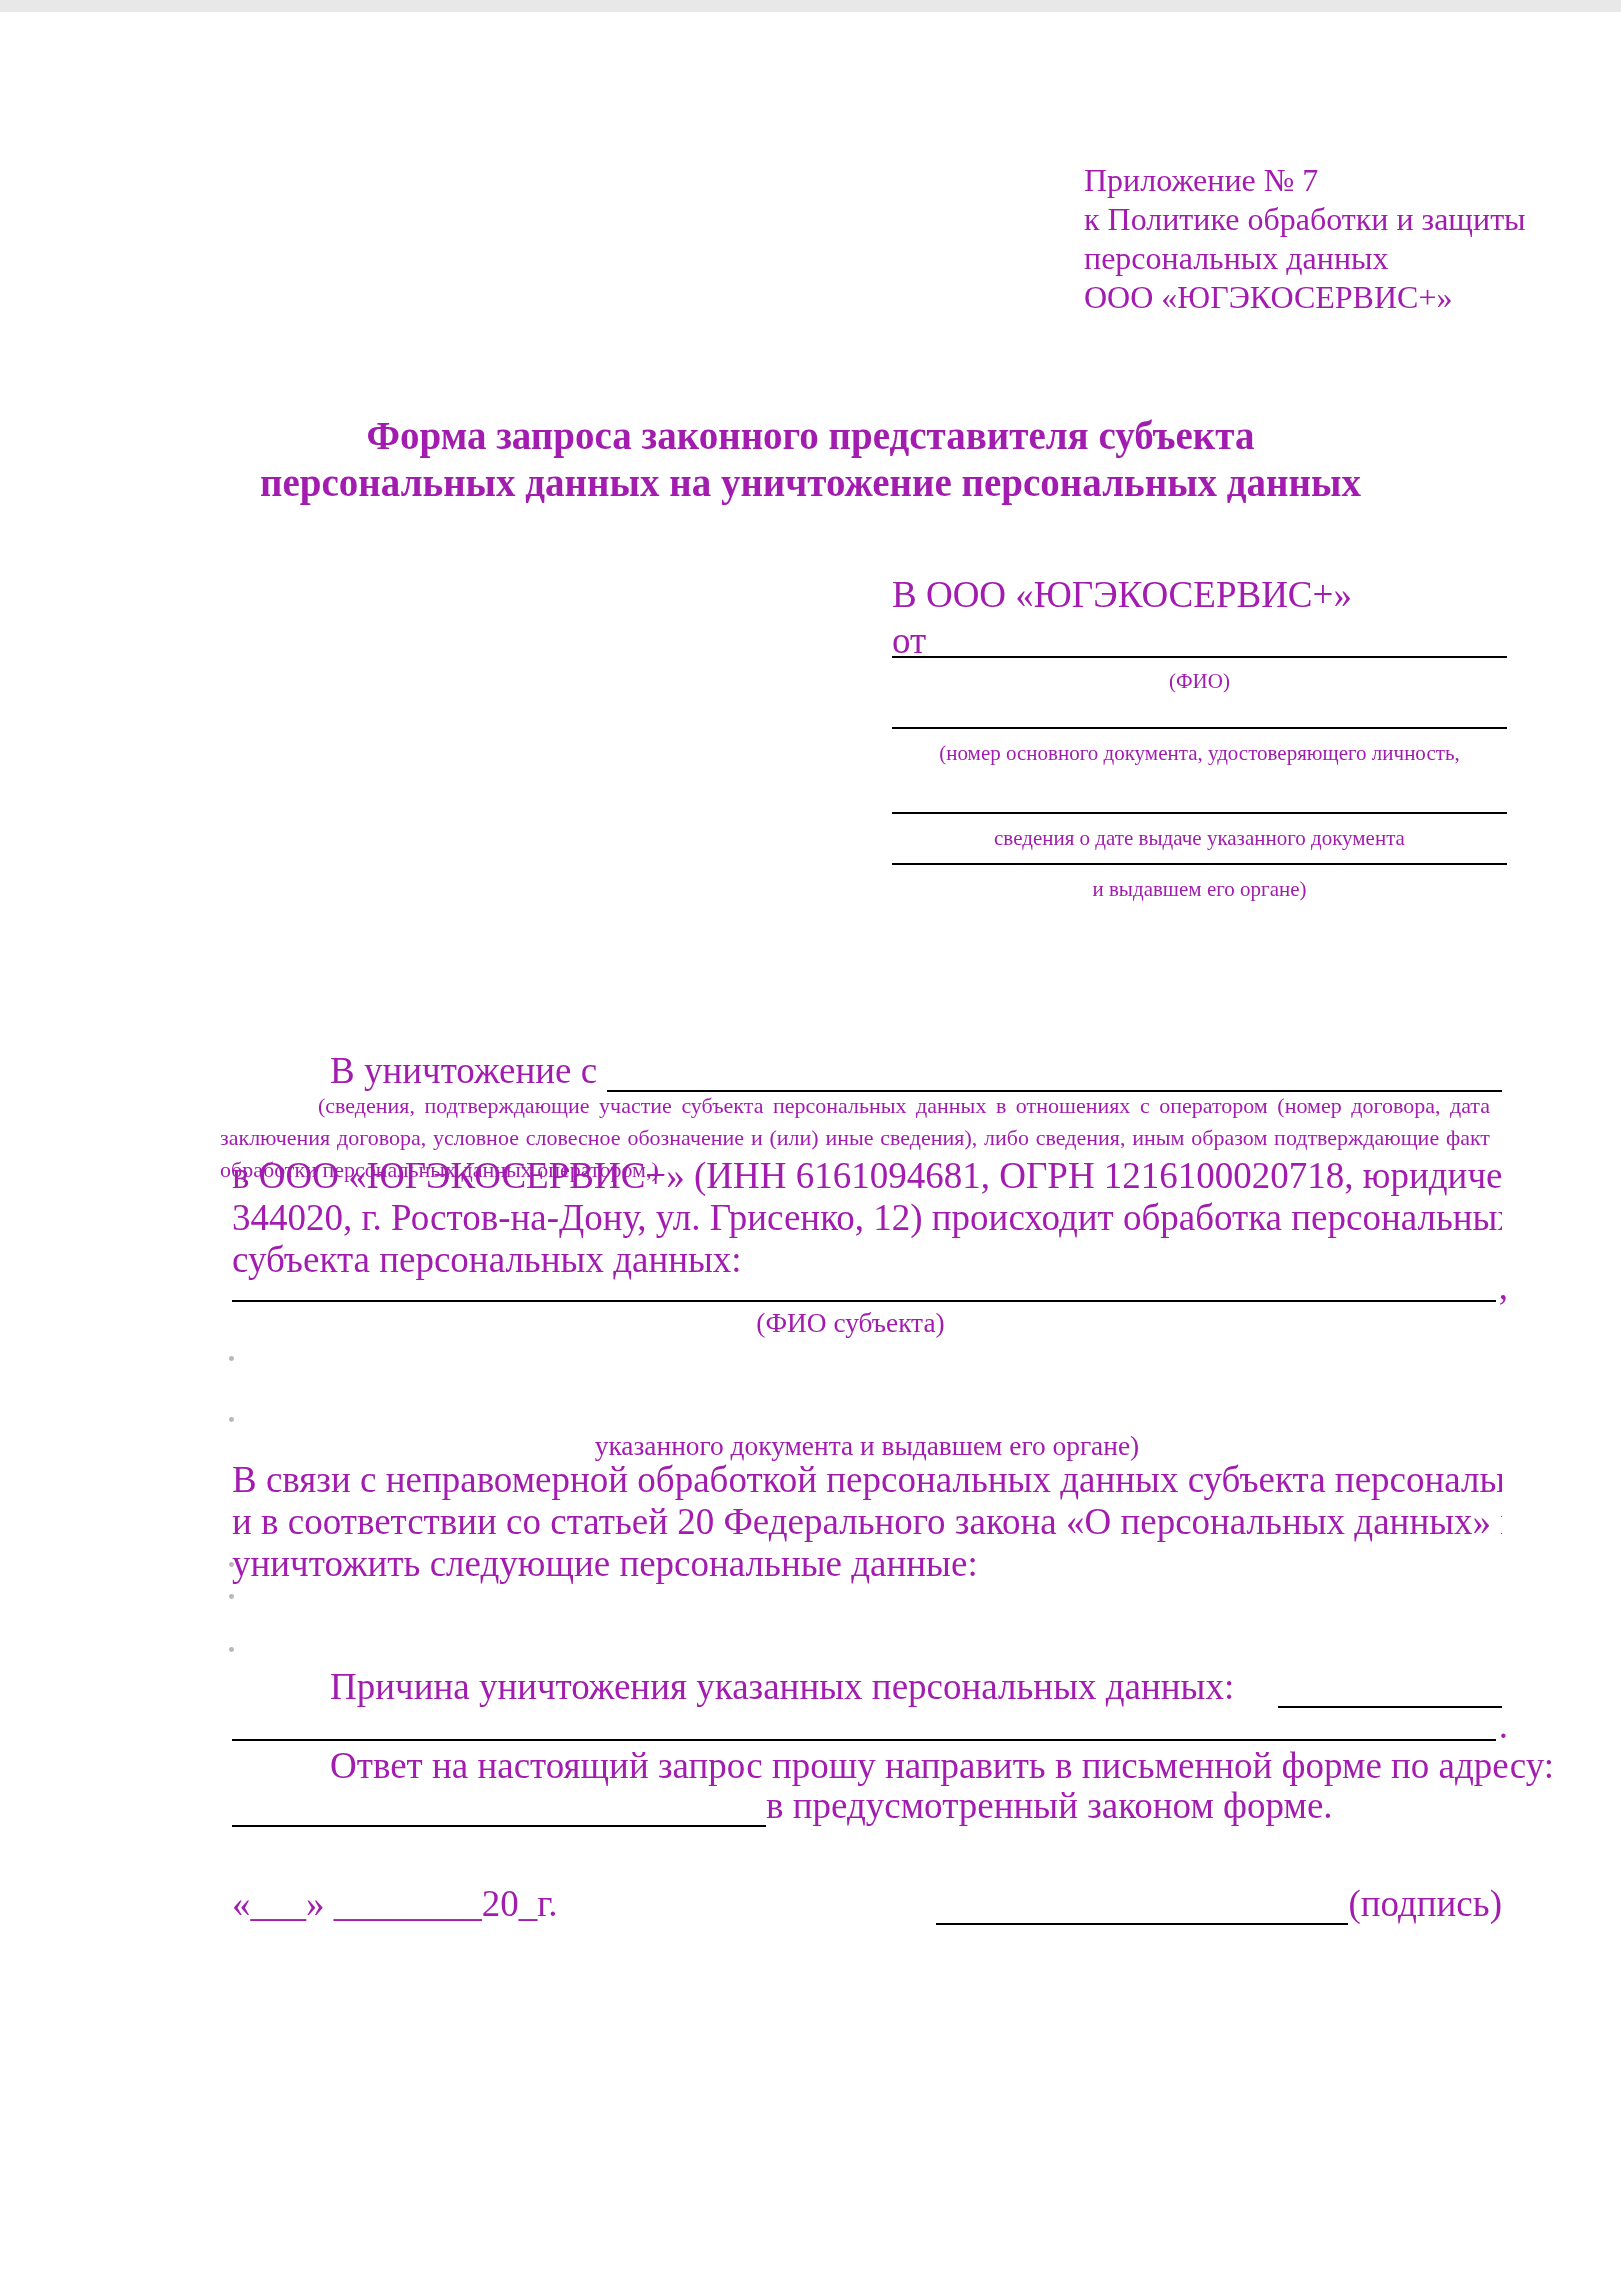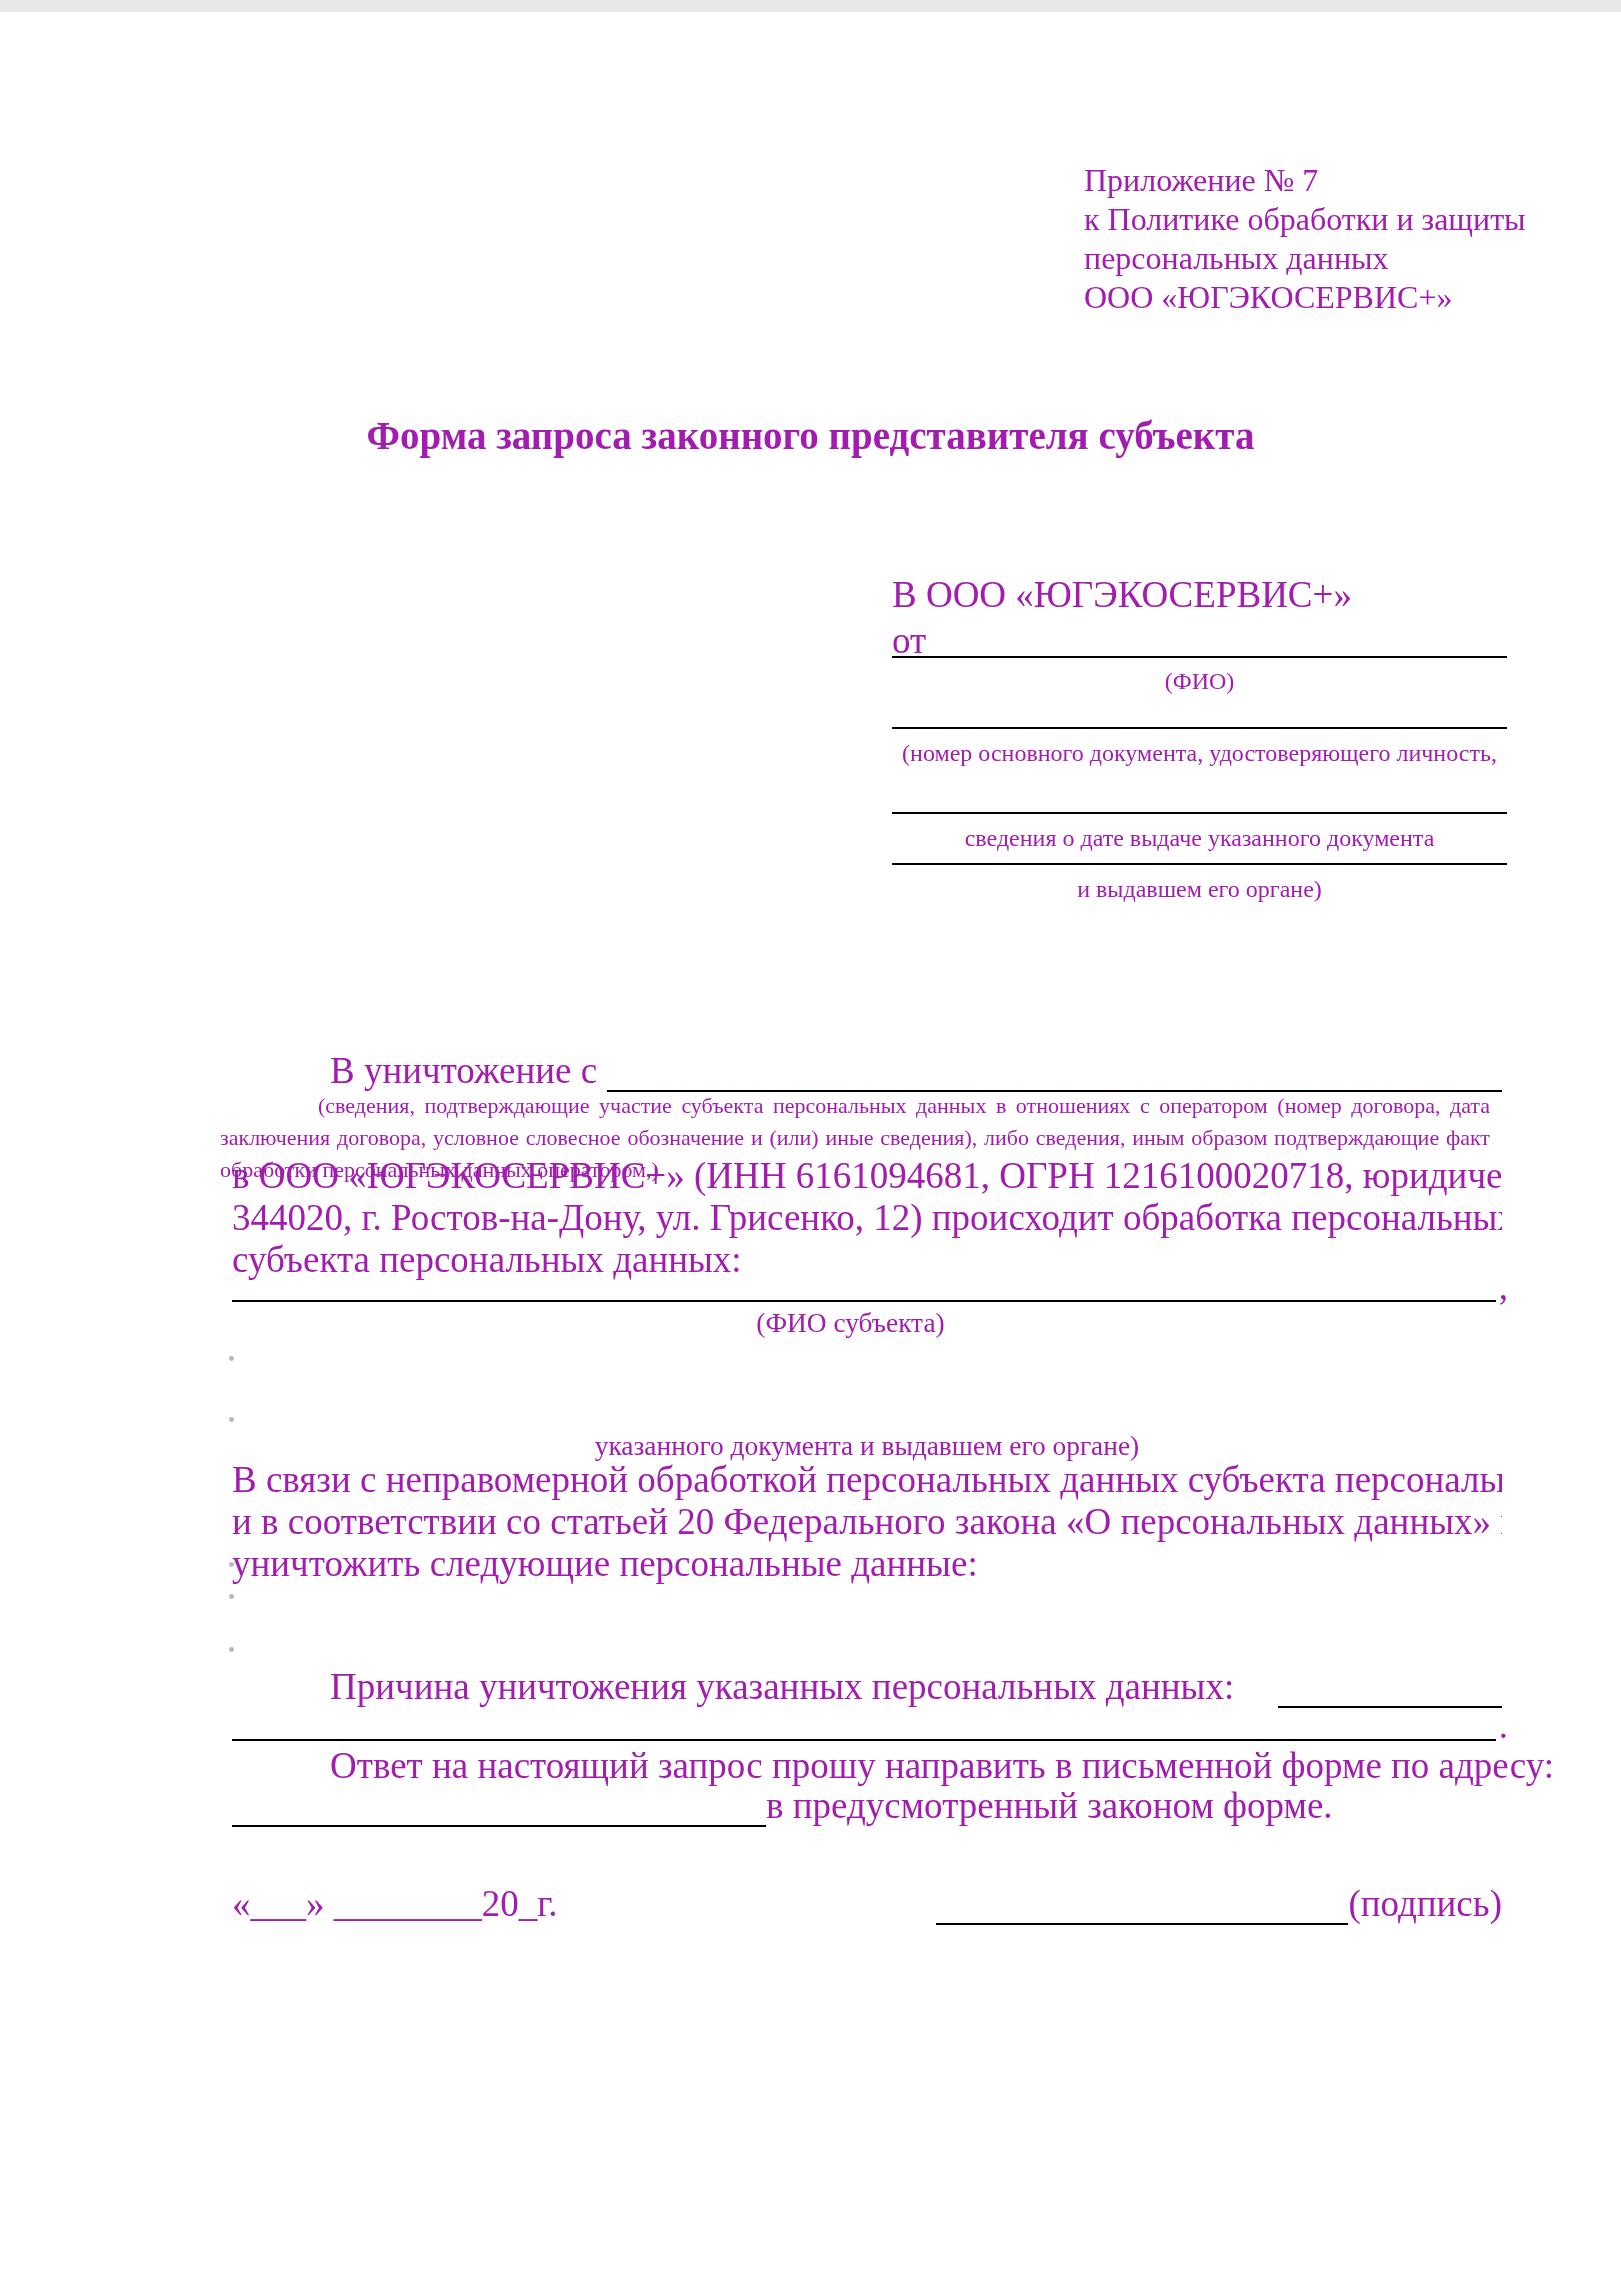--- a/index.html
+++ b/index.html
@@ -50,21 +50,21 @@
   .addr-rule {
     position: absolute; left: 0; right: 0; height: 0;
     border-top: 2.9px solid #000;
   }
   .addr-rule.r1 { top: 83px; }
   .addr-rule.r2 { top: 154px; }
   .addr-rule.r3 { top: 239px; }
   .addr-rule.r4 { top: 290px; }
   .addr-cap {
     position: absolute; left: -24.5px; right: -24.5px;
-    text-align: center; font-size: 24px; line-height: 31px;
+    text-align: center; font-size: 21px; line-height: 31px;
     white-space: nowrap;
   }
   .addr-cap.c1 { top: 93px; }
   .addr-cap.c2 { top: 165px; }
   .addr-cap.c3 { top: 250px; }
   .addr-cap.c4 { top: 301px; }
 
   
   .fill-rule { flex: 1 1 auto; border-bottom: 2.9px solid #000; height: 100%; }
 
@@ -161,20 +161,21 @@
 
   <div class="appendix">
     <div>Приложение № 7</div>
     <div>к Политике обработки и защиты</div>
     <div>персональных данных</div>
     <div>ООО «ЮГЭКОСЕРВИС+»</div>
   </div>
 
   <div class="doc-title">
     <div>Форма запроса законного представителя субъекта</div>
+    <div>персональных данных на уничтожение персональных данных</div>
   </div>
 
   <div class="addressee">
     <div class="addr-to">В ООО «ЮГЭКОСЕРВИС+»</div>
     <div class="addr-from">от</div>
 
     <div class="addr-rule r1"></div>
     <div class="addr-cap c1">(ФИО)</div>
 
     <div class="addr-rule r2"></div>

